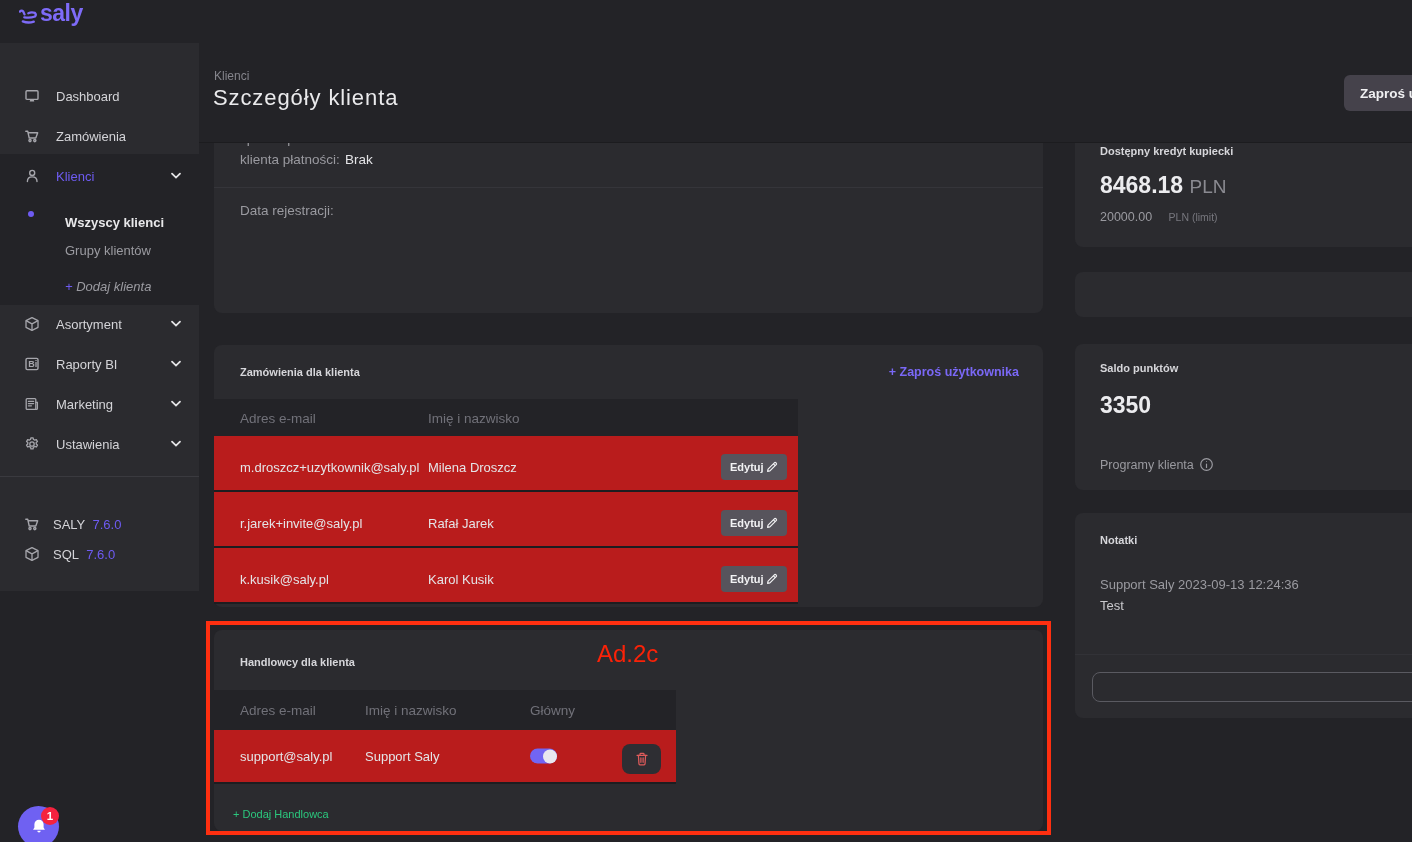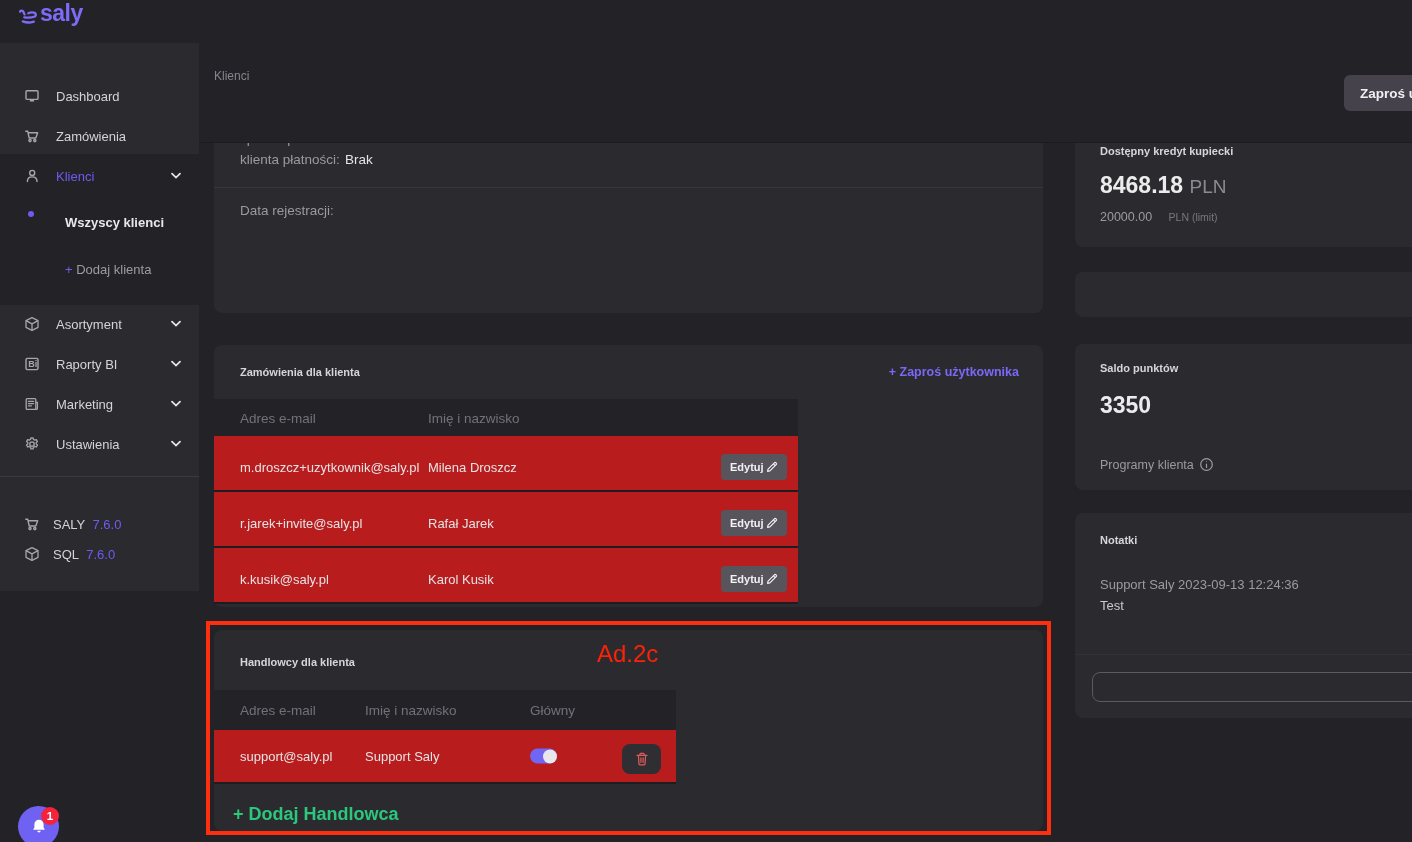--- a/index.html
+++ b/index.html
@@ -76,21 +76,24 @@
       <span class="txt" style="color:#6e5bf2;">Klienci</span>
       <svg class="chev" width="12" height="8" viewBox="0 0 12 8" fill="none" stroke="#e4e4e6" stroke-width="1.8" stroke-linecap="round">
           <path d="M2,1.6 L6,5.6 L10,1.6"></path>
         </svg>
     </div>
 
     <div class="abs subitem" style="top:153px;">
       <div style="position:absolute;left:28px;top:50%;transform:translateY(-50%);width:6px;height:6px;border-radius:50%;background:#6e5bf2;"></div>
       <span class="txt" style="color:#e8e8ea; font-weight:bold;margin-top:8px;">Wszyscy klienci</span>
     </div>
-    <div class="abs subitem" style="top:208px;">
+    <div class="abs subitem" style="top:189px;">
+      <span class="txt">Grupy klientów</span>
+    </div>
+    <div class="abs subitem" style="top:225px;font-style:italic;">
       <span class="txt"><span style="color:#6e5bf2;">+</span> Dodaj klienta</span>
     </div>
 
     <div class="abs mitem" style="top:261px;">
       <svg class="ic" width="16" height="16" viewBox="0 0 16 16" fill="none" stroke="#a6a6ac" stroke-width="1.3" stroke-linejoin="round">
         <path d="M8,1.6 L14,4.7 V11.3 L8,14.4 L2,11.3 V4.7 Z"></path>
         <path d="M2,4.7 L8,7.8 L14,4.7 M8,7.8 V14.4"></path>
       </svg>
       <span class="txt">Asortyment</span>
       <svg class="chev" width="12" height="8" viewBox="0 0 12 8" fill="none" stroke="#e4e4e6" stroke-width="1.8" stroke-linecap="round">
@@ -144,20 +147,21 @@
     <div class="abs mitem" style="top:491px;">
       <svg class="ic" width="16" height="16" viewBox="0 0 16 16" fill="none" stroke="#a6a6ac" stroke-width="1.3" stroke-linejoin="round">
         <path d="M8,1.6 L14,4.7 V11.3 L8,14.4 L2,11.3 V4.7 Z"></path>
         <path d="M2,4.7 L8,7.8 L14,4.7 M8,7.8 V14.4"></path>
       </svg>
       <span class="txt" style="left:53px;">SQL&nbsp; <span style="color:#6e5bf2;">7.6.0</span></span>
     </div>
   </div>
 
   <div class="abs" style="left:214px; top:69px; font-size:12px; color:#85858c;">Klienci</div>
+  <div class="abs" style="left:213px; top:85px; font-size:22px; font-weight:500; letter-spacing:0.9px; color:#eaeaec;">Szczegóły klienta</div>
   <div class="abs" style="left:1344px; top:75px; width:120px; height:36px; background:#45424b; border-radius:6px;">
     <span style="position:absolute; left:16px; top:50%; transform:translateY(-50%);
       font-size:13.5px; font-weight:bold; color:#f0f0f2; white-space:nowrap;">Zaproś użytkownika</span>
   </div>
   <div class="abs" style="left:199px;top:142px;width:1213px;border-top:1px solid #1c1c1f;"></div>
 
   <div class="abs card" style="left:214px; top:143px; width:829px; height:170px; border-radius:0 0 8px 8px; overflow:hidden;">
     <div style="position:absolute; left:26px; top:-12px; font-size:13.5px; color:#9a9aa0;">sposób płatności:</div>
     <div style="position:absolute; left:26px; top:9px; font-size:13.5px; color:#9a9aa0;">klienta płatności:</div>
     <div style="position:absolute; left:131px; top:9px; font-size:13.5px; color:#e4e4e7;">Brak</div>
@@ -228,21 +232,21 @@
         width:39px; height:30px; border-radius:8px; background:#2e2e33;">
         <svg width="16" height="16" viewBox="0 0 16 16" fill="none" stroke="#df5b5b" stroke-width="1.25" stroke-linecap="round" style="position:absolute;left:50%;top:50%;transform:translate(-50%,-50%);">
           <path d="M3,4.3 h10"></path>
           <path d="M6,4.3 V3.1 a.8,.8 0 0 1 .8,-.8 h2.4 a.8,.8 0 0 1 .8,.8 V4.3"></path>
           <path d="M4.4,4.3 l.55,8.5 a1,1 0 0 0 1,.95 h4.1 a1,1 0 0 0 1,-.95 l.55,-8.5"></path>
           <path d="M6.9,6.9 v4.4 M9.1,6.9 v4.4"></path>
         </svg>
       </div>
     </div>
     <div style="position:absolute; left:19px; top:184px; transform:translateY(-50%);
-      font-size:18px; font-weight:bold; color:#2bc77d;">+ Dodaj Handlowca</div>
+      font-size:11px; font-weight:normal; color:#2bc77d;">+ Dodaj Handlowca</div>
   </div>
 
   <div class="abs" style="left:206px; top:621px; width:845px; height:214px; border:4px solid #fe2f10;"></div>
   <div class="abs" style="left:597px; top:640px; font-size:24px; color:#fb2208;">Ad.2c</div>
 
   <div class="abs card" style="left:1075px; top:143px; width:360px; height:104px; border-radius:0 0 8px 8px;">
     <div class="ctitle" style="left:25px; top:8px;">Dostępny kredyt kupiecki</div>
     <div style="position:absolute; left:25px; top:184px;"></div>
     <div style="position:absolute; left:25px; top:29px; font-size:23px; font-weight:bold; color:#ececef;">8468.18
       <span style="font-size:19px; font-weight:normal; color:#8a8a91;">PLN</span></div>

